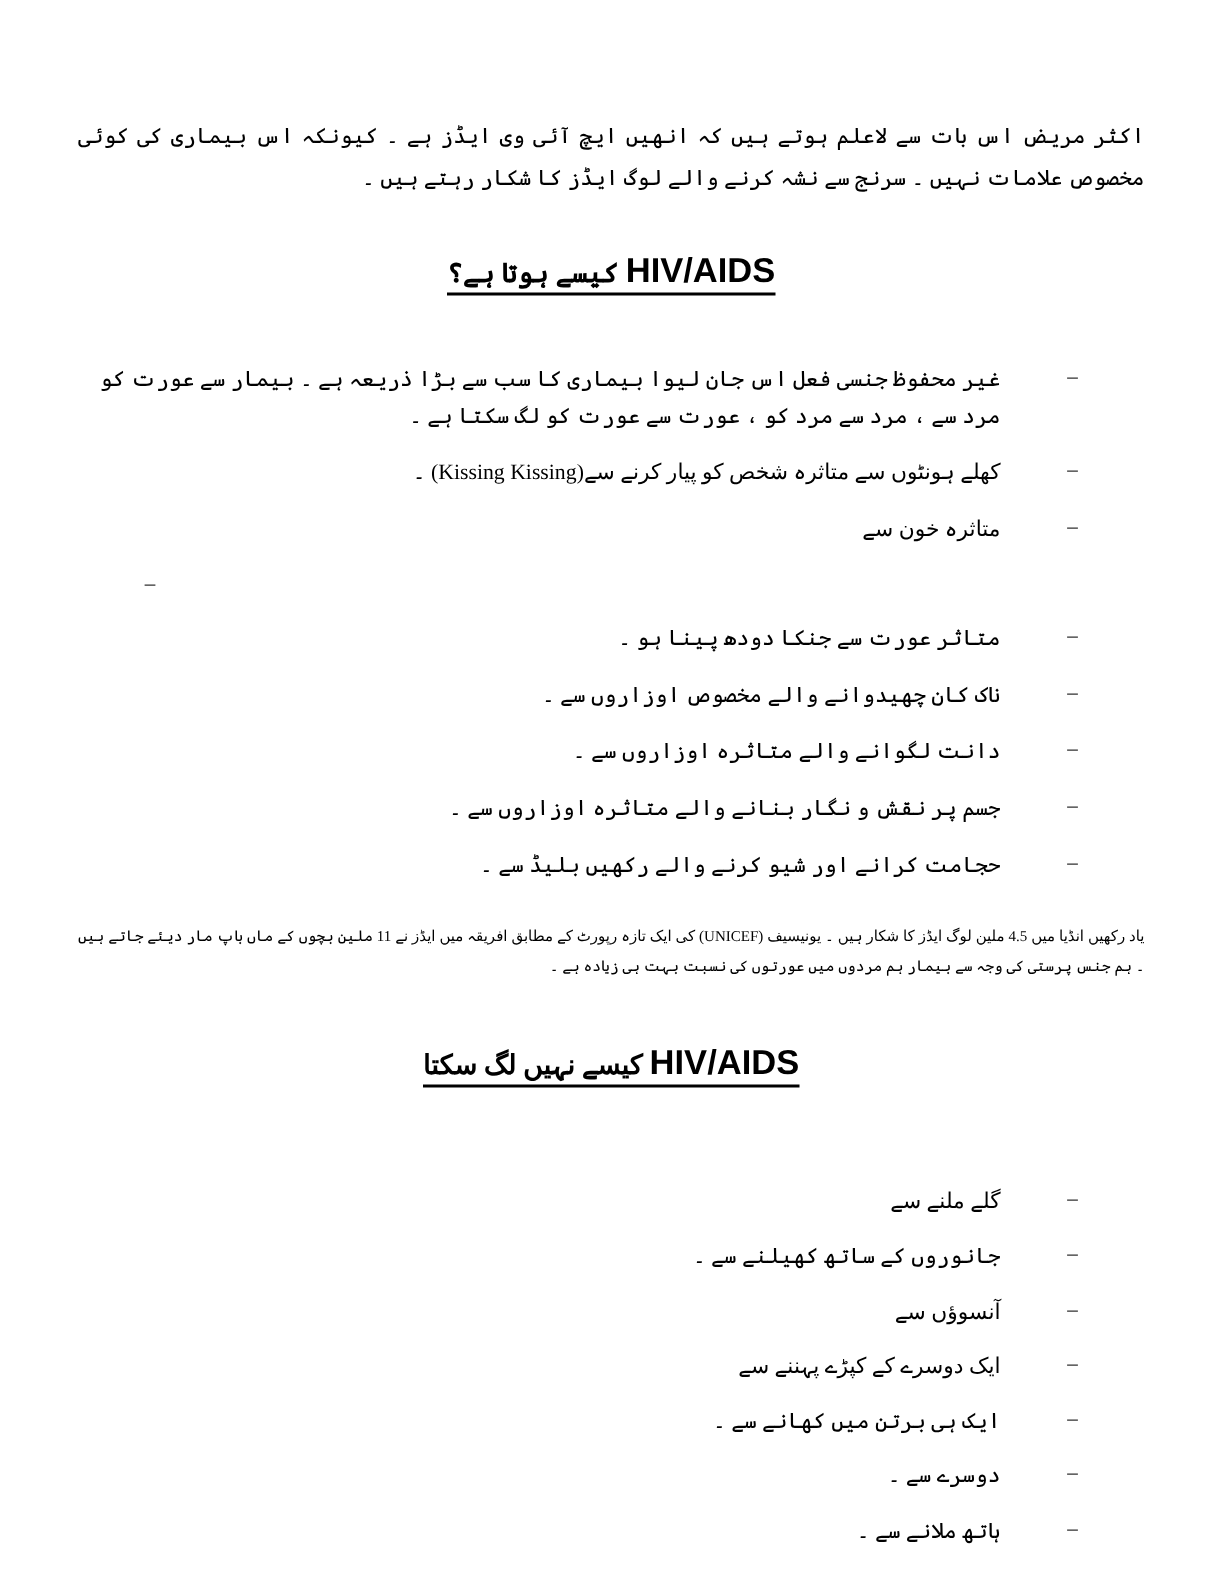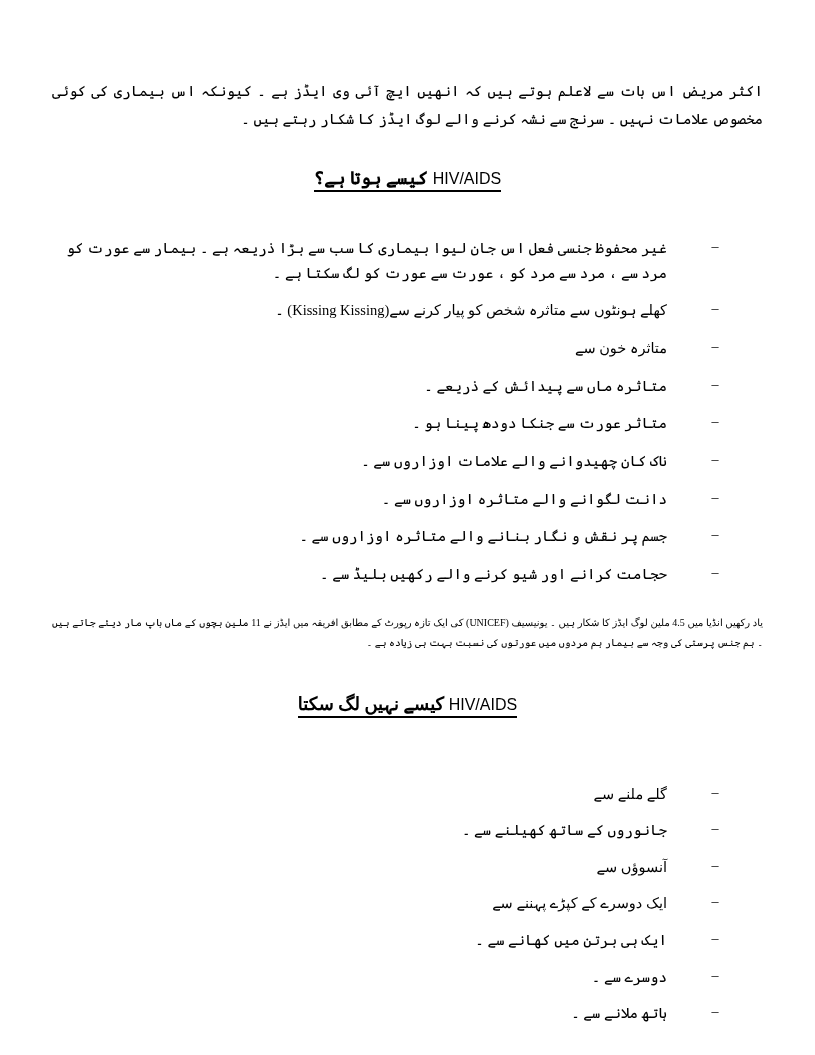--- a/index.html
+++ b/index.html
@@ -40,22 +40,22 @@
     margin: 0 0 44px 0;
     letter-spacing: 0px;
   }
   .section-heading .inner {
     display: inline-block;
     border-bottom: 2px solid #000;
     padding-bottom: 1px;
   }
   .latin {
     font-family: "Liberation Sans", sans-serif;
-    font-weight: normal;
-    font-size: 16px;
+    font-weight: bold;
+    font-size: 23px;
   }
   .bullet-list {
     list-style: none;
     margin: 0 0 26px 0;
     padding: 0;
   }
   .bullet-row {
     display: flex;
     flex-direction: row;
     align-items: flex-start;
@@ -118,29 +118,28 @@
     </li>
     <li class="bullet-row">
       <span class="item-col rtl">کھلے ہونٹوں سے متاثرہ شخص کو پیار کرنے سے(Kissing Kissing) ۔</span>
       <span class="dash-col">–</span>
     </li>
     <li class="bullet-row">
       <span class="item-col rtl">متاثرہ خون سے</span>
       <span class="dash-col">–</span>
     </li>
     <li class="bullet-row">
-      <span class="item-col rtl">متاثرہ ماں سے پیدائش کے ذریعے ۔</span>
       <span class="dash-col">–</span>
     </li>
     <li class="bullet-row">
       <span class="item-col rtl">متاثر عورت سے جنکا دودھ پینا ہو ۔</span>
       <span class="dash-col">–</span>
     </li>
     <li class="bullet-row">
-      <span class="item-col rtl">ناک کان چھیدوانے والے علامات اوزاروں سے ۔</span>
+      <span class="item-col rtl">ناک کان چھیدوانے والے مخصوص اوزاروں سے ۔</span>
       <span class="dash-col">–</span>
     </li>
     <li class="bullet-row">
       <span class="item-col rtl">دانت لگوانے والے متاثرہ اوزاروں سے ۔</span>
       <span class="dash-col">–</span>
     </li>
     <li class="bullet-row">
       <span class="item-col rtl">جسم پر نقش و نگار بنانے والے متاثرہ اوزاروں سے ۔</span>
       <span class="dash-col">–</span>
     </li>

